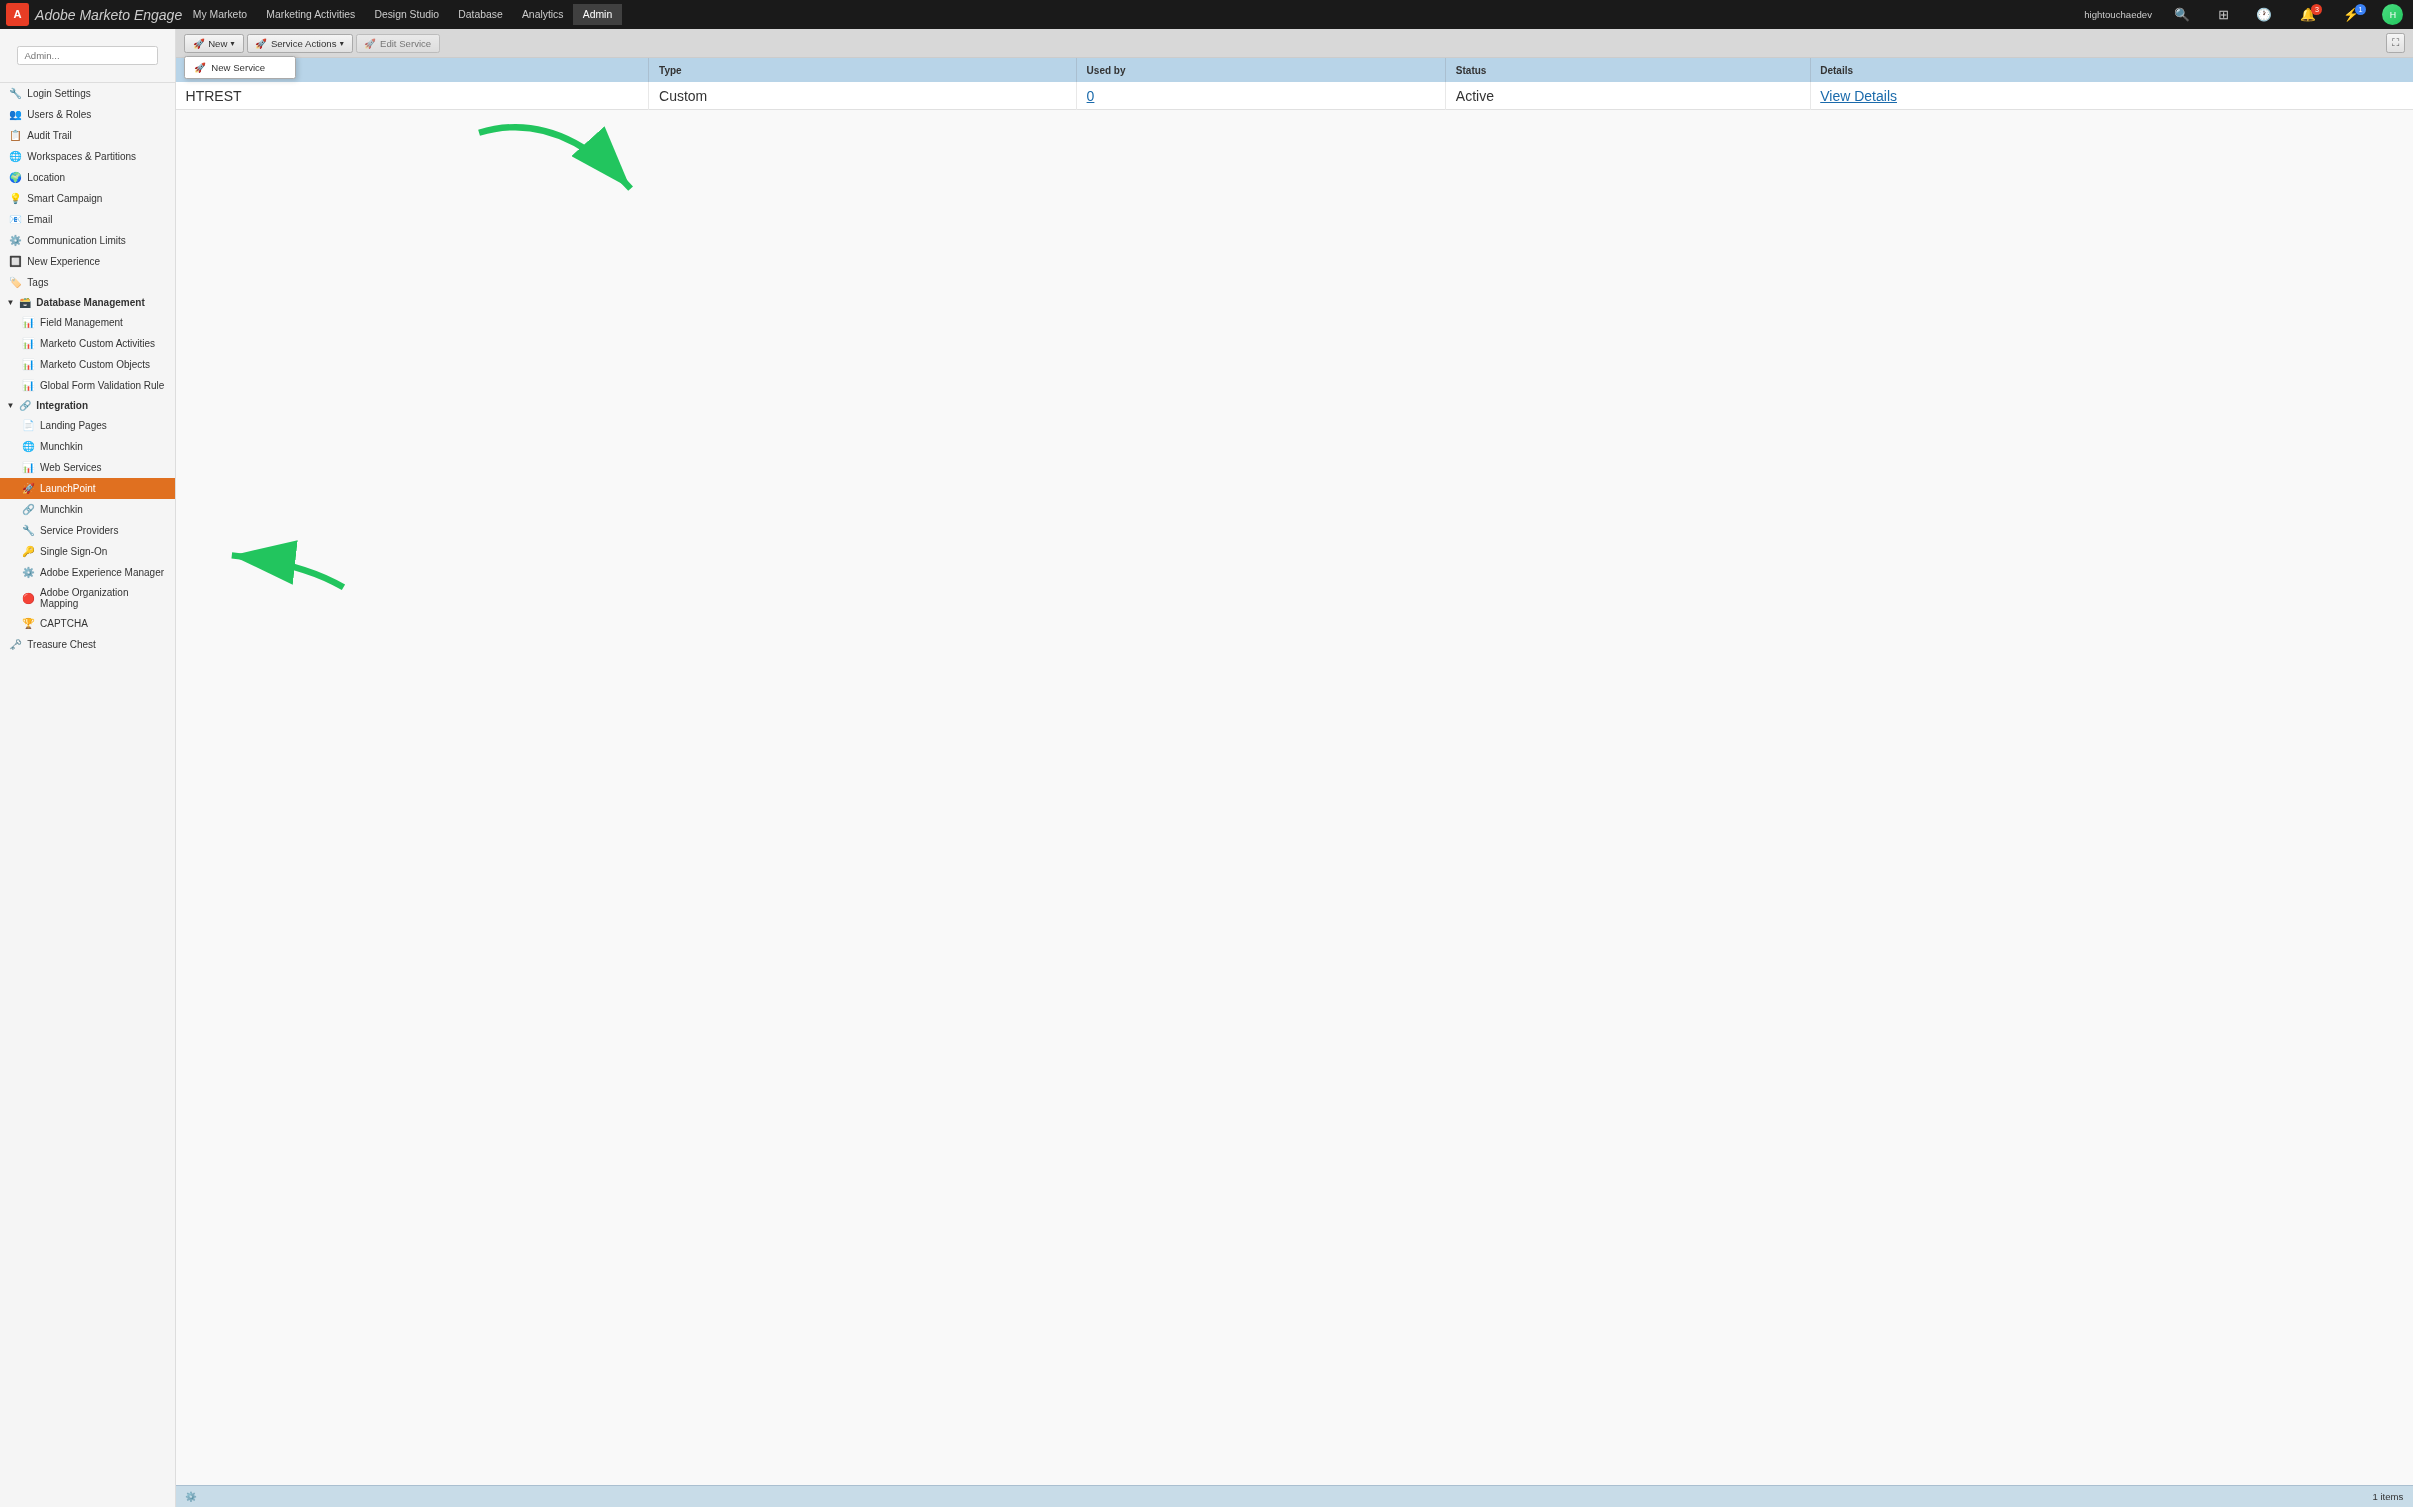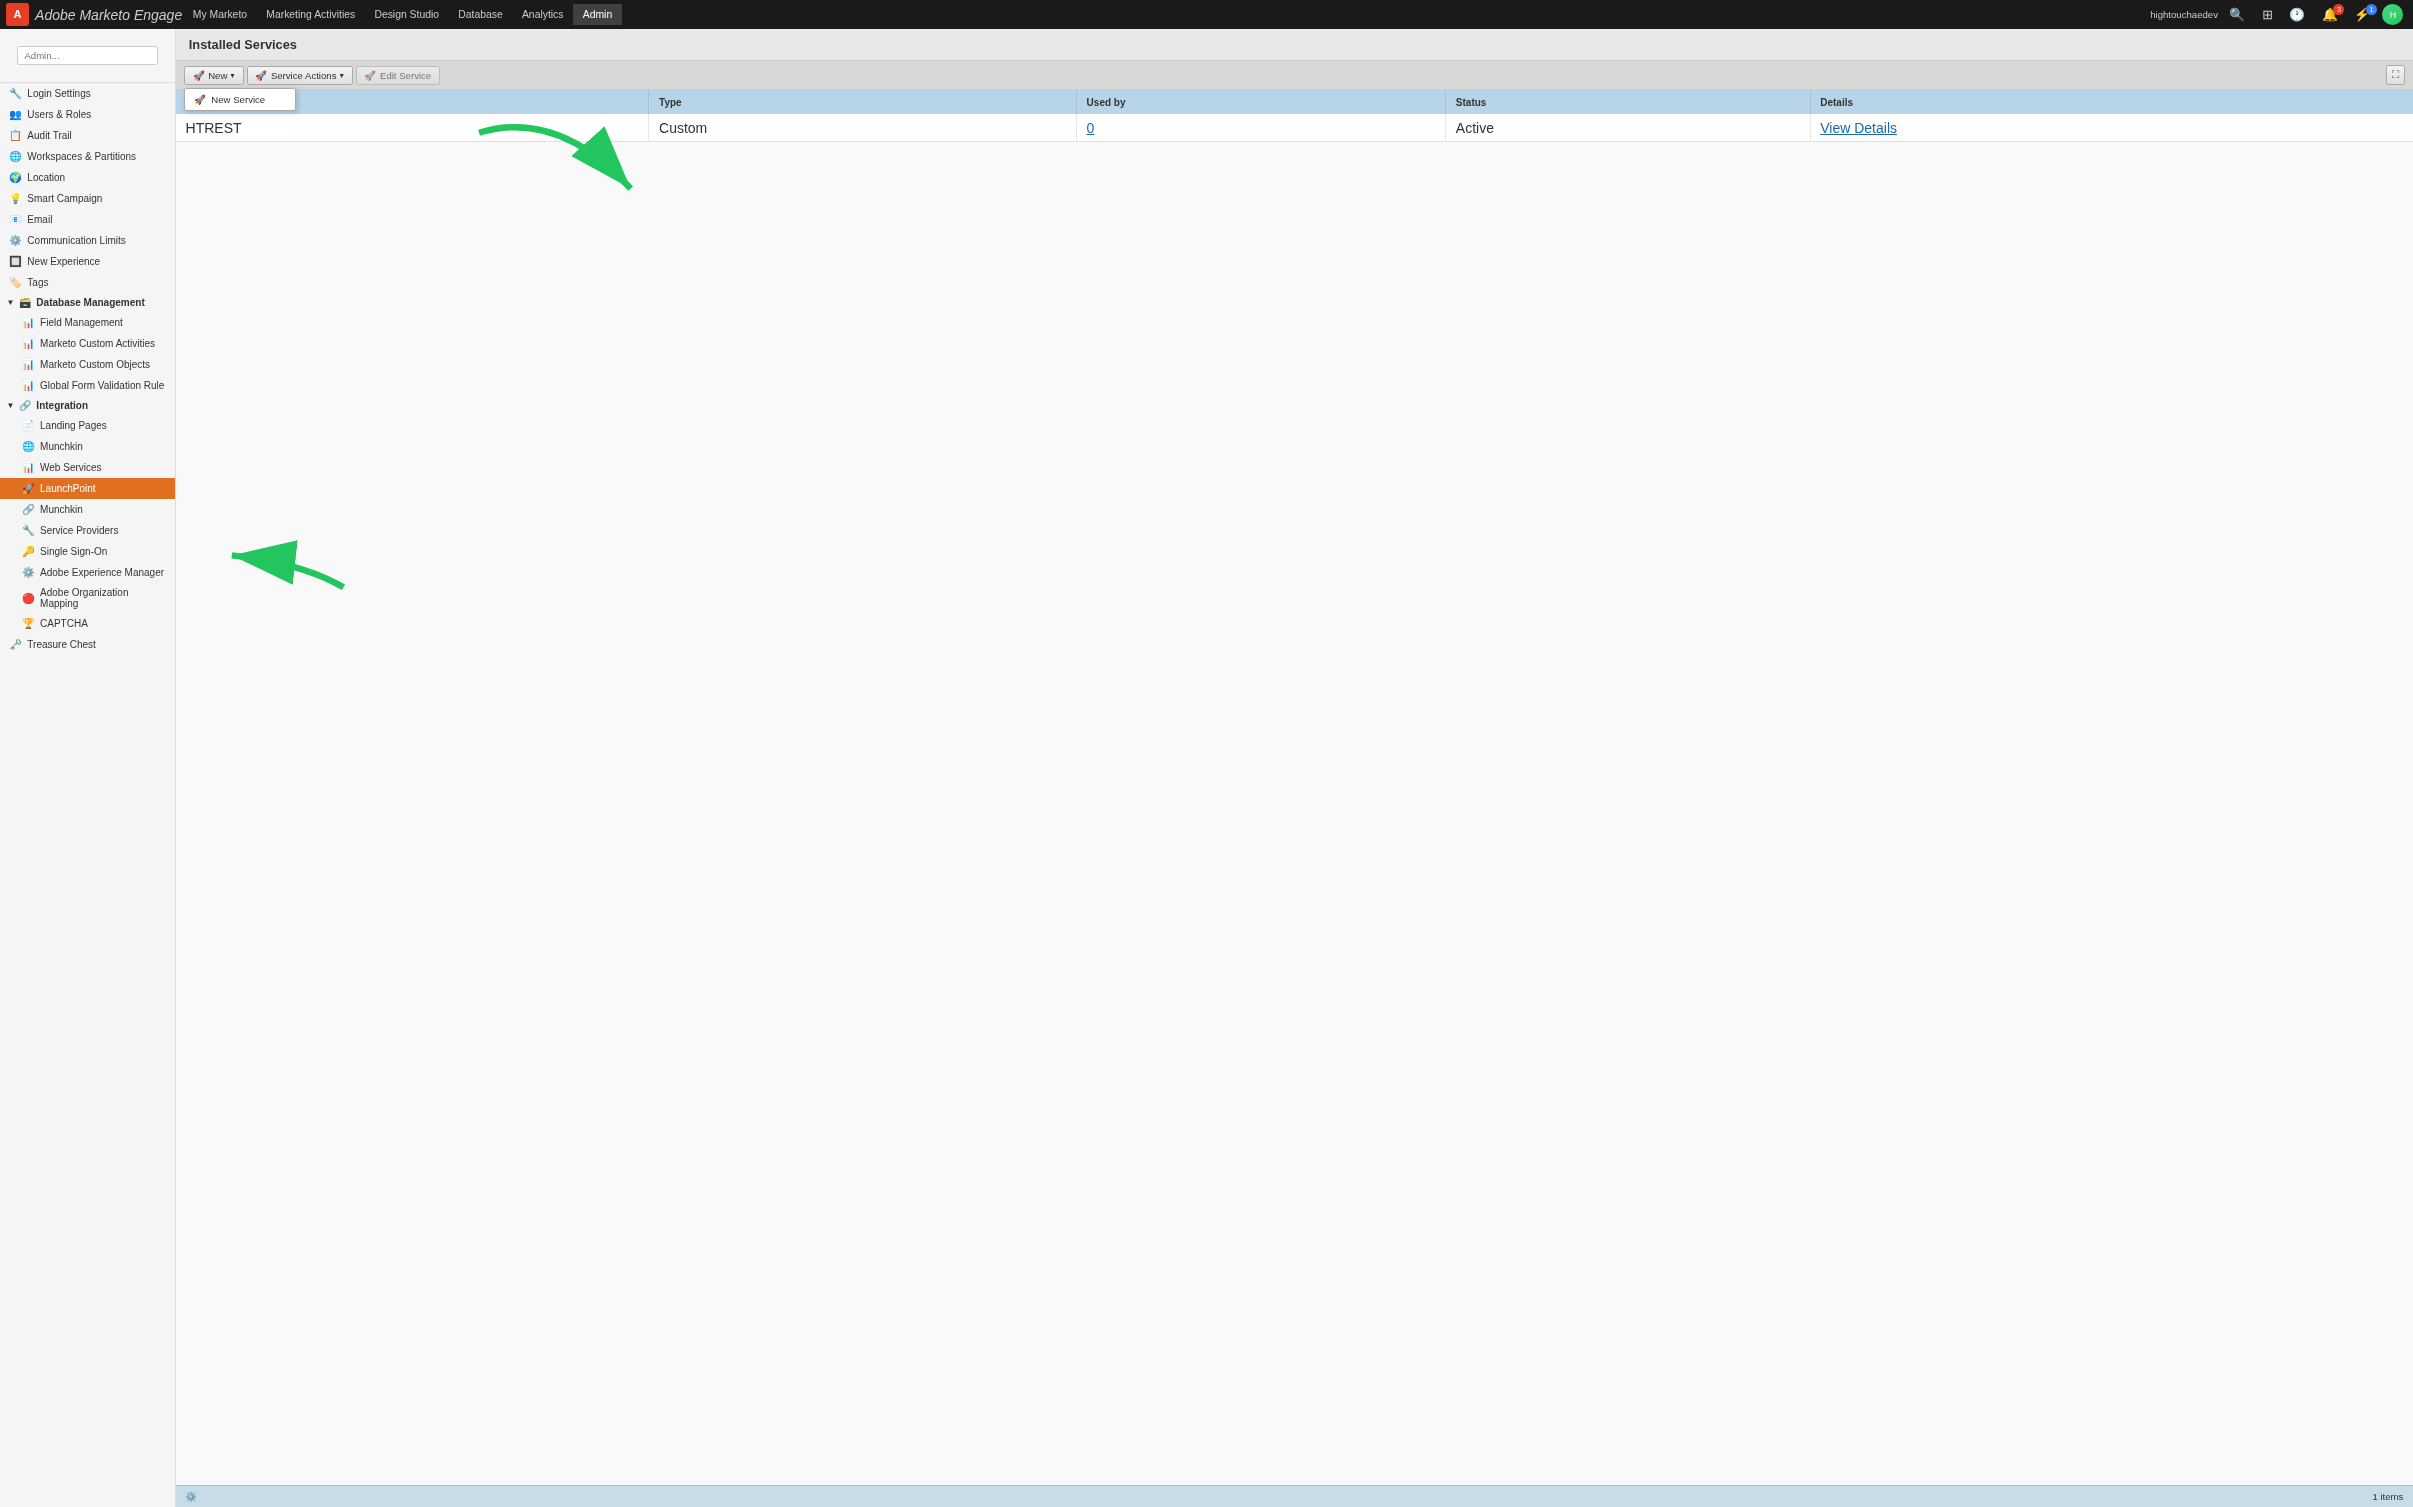--- a/index.html
+++ b/index.html
@@ -29,21 +29,21 @@
     .top-nav .app-name {
       color: #ccc; font-size: 14px; margin-right: 1px; white-space: nowrap; font-style: italic;
     }
     .top-nav .nav-item {
       color: #ccc; font-size: 10.4px; padding: 0 9.6px; cursor: pointer; height: 21px;
       display: flex; align-items: center; white-space: nowrap;
     }
     .top-nav .nav-item.active { color: #fff; background: #404040; }
     .top-nav .spacer { flex: 1; }
     .top-nav .user-area {
-      display: flex; align-items: center; gap: 7px; margin-right: 3.2px;
+      display: flex; align-items: center; gap: 18px; margin-right: 3.2px;
     }
     .top-nav .user-text { color: #ccc; font-size: 9.6px; }
     .top-nav .icon-btn {
       color: #ccc; font-size: 12.8px; cursor: pointer; padding: 0 4.8px;
       position: relative; display: flex; align-items: center;
     }
     .badge {
       position: absolute; top: -3.2px; right: -1.6px;
       background: #e83d25; color: white; border-radius: 50%;
       font-size: 7.2px; width: 11.2px; height: 11.2px;
@@ -348,23 +348,20 @@
       <span>CAPTCHA</span>
     </div>
 
     <div class="sidebar-item">
       <span class="item-icon">🗝️</span>
       <span>Treasure Chest</span>
     </div>
   </aside>
 
   <main class="main-content">
-    <div class="page-header">
-      <span>Installed Services</span>
-    </div>
 
     <div class="toolbar">
       <div class="toolbar-btn">
         <span style="color:#e07020;">🚀</span>
         <span>New</span>
         <span class="dropdown-arrow">▾</span>
       </div>
       <div class="toolbar-btn">
         <span style="color:#e07020;">🚀</span>
         <span>Service Actions</span>

